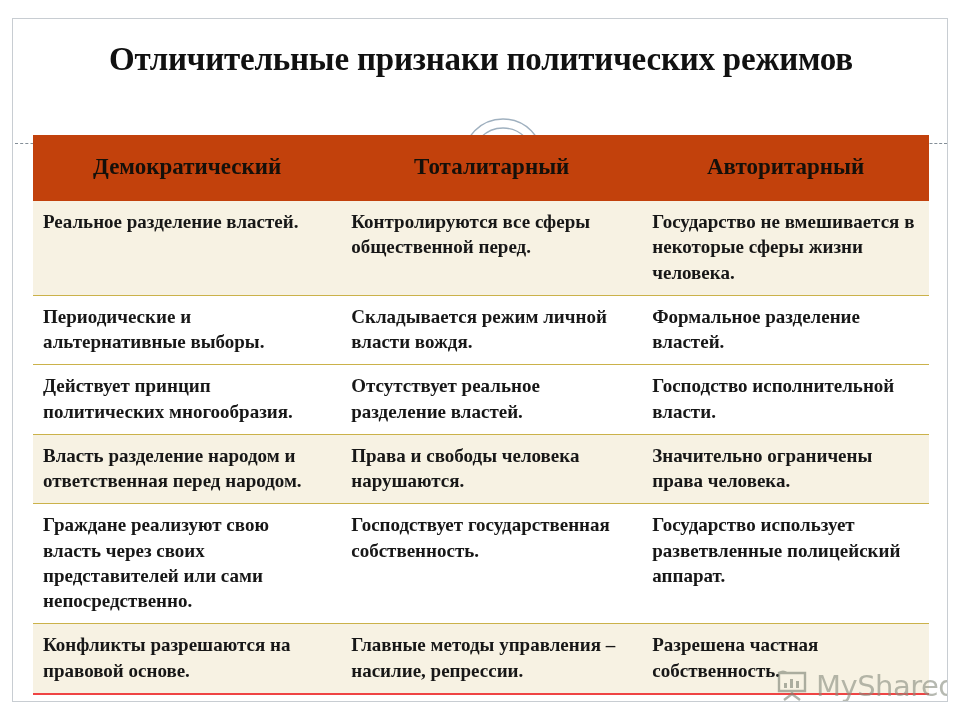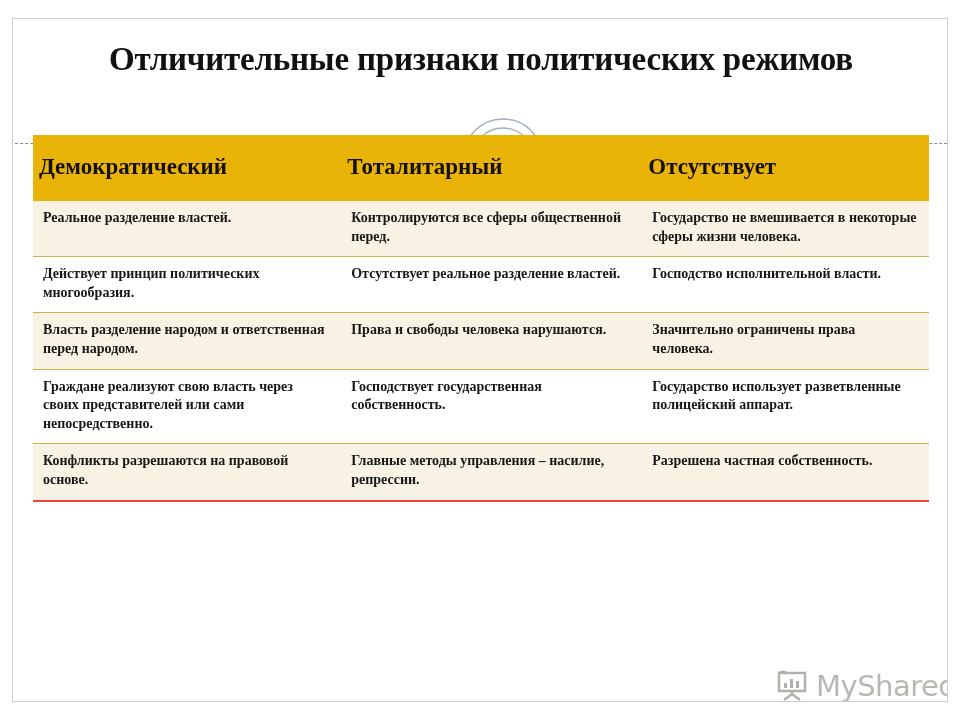--- a/index.html
+++ b/index.html
@@ -90,32 +90,32 @@
     left: 20px;
     top: 116px;
     width: 896px;
   }
   table {
     width: 100%;
     border-collapse: collapse;
     table-layout: fixed;
   }
   thead th {
-    background: #eab308;
+    background: #c2410c;
     color: #14100a;
     font-size: 23px;
     font-weight: bold;
-    text-align: left;
+    text-align: center;
     padding: 10px 6px 12px 6px;
     border: none;
     height: 44px;
     vertical-align: middle;
   }
   tbody td {
-    font-size: 14px;
+    font-size: 19px;
     font-weight: bold;
     line-height: 1.33;
     color: #171717;
     vertical-align: top;
     padding: 8px 10px 10px 10px;
     border-top: 1px solid #cbb24a;
     word-wrap: break-word;
   }
   tbody tr.odd  td { background: #f7f2e3; }
   tbody tr.even td { background: #ffffff; }
@@ -174,28 +174,33 @@
       <table>
         <colgroup>
           <col class="c1">
             <col class="c2">
             <col class="c3">
         </colgroup>
         <thead>
           <tr>
             <th>Демократический</th>
             <th>Тоталитарный</th>
-            <th>Отсутствует</th>
+            <th>Авторитарный</th>
           </tr>
         </thead>
         <tbody>
           <tr class="odd">
             <td>Реальное разделение властей.</td>
             <td>Контролируются все сферы общественной перед.</td>
             <td>Государство  не вмешивается в некоторые сферы жизни человека.</td>
+          </tr>
+          <tr class="even">
+            <td>Периодические и альтернативные выборы.</td>
+            <td>Складывается режим личной власти вождя.</td>
+            <td>Формальное разделение властей.</td>
           </tr>
           <tr class="even">
             <td>Действует принцип политических многообразия.</td>
             <td>Отсутствует реальное разделение властей.</td>
             <td>Господство исполнительной власти.</td>
           </tr>
           <tr class="odd">
             <td>Власть разделение народом и ответственная перед народом.</td>
             <td>Права и свободы человека нарушаются.</td>
             <td>Значительно ограничены права человека.</td>

